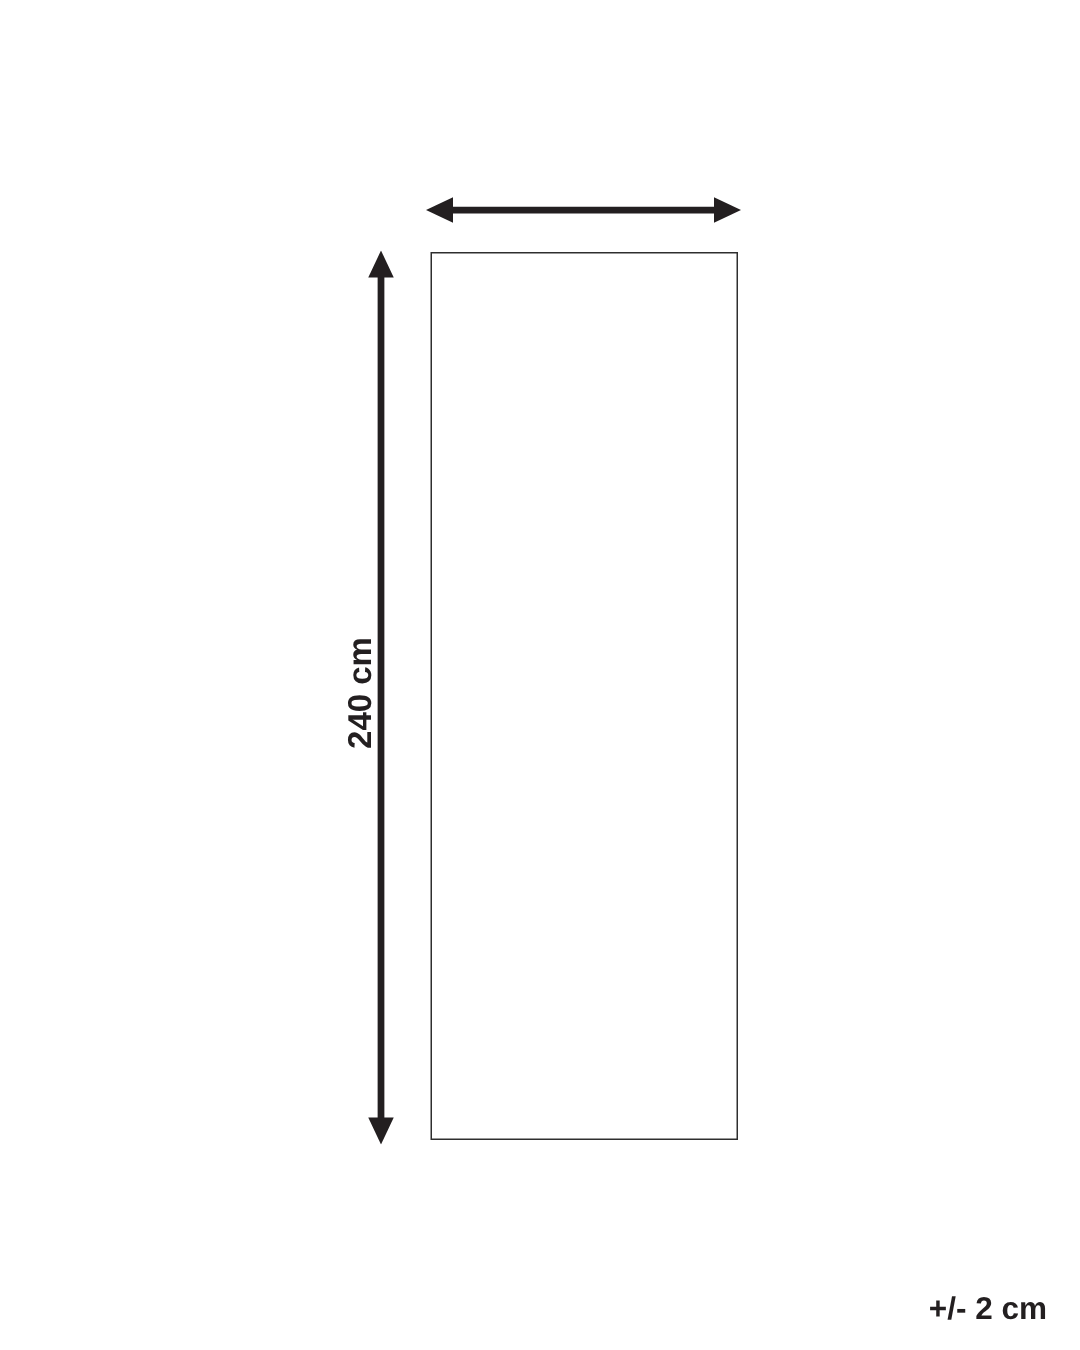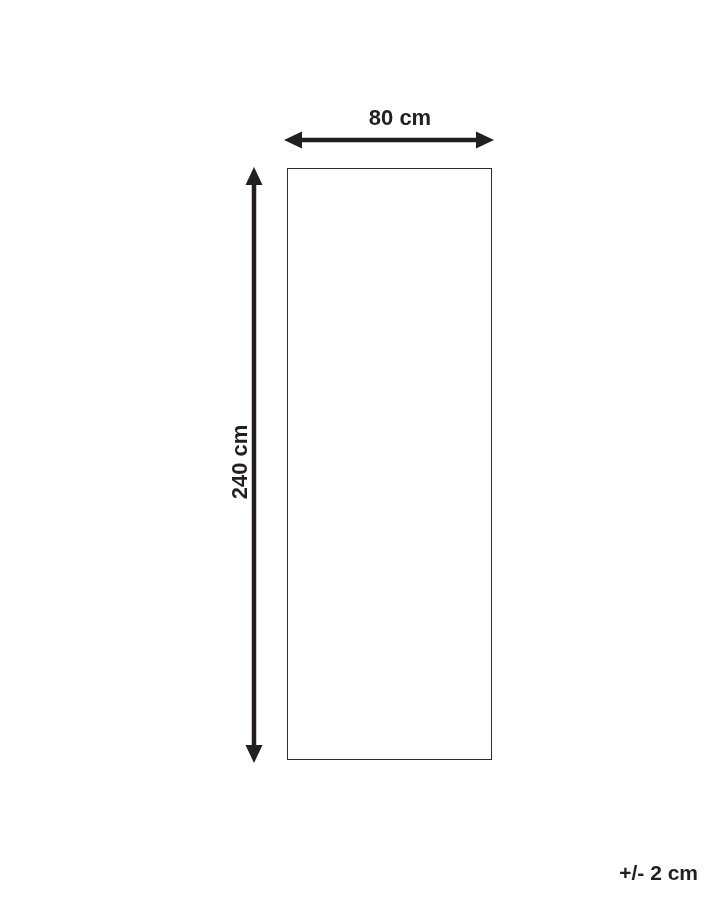--- a/index.html
+++ b/index.html
@@ -76,19 +76,18 @@
     <polygon points="0,9 18,0.5 18,17.5" fill="#231f20"></polygon>
     <polygon points="210,9 192,0.5 192,17.5" fill="#231f20"></polygon>
   </svg>
 
   <svg class="height-arrow" viewBox="0 0 18 596">
     <line x1="9" y1="14" x2="9" y2="582" stroke="#231f20" stroke-width="4.5"></line>
     <polygon points="9,0 0.5,18 17.5,18" fill="#231f20"></polygon>
     <polygon points="9,596 0.5,578 17.5,578" fill="#231f20"></polygon>
   </svg>
 
-  <div class="dim-label width-label">80 cm</div>
 
   <div class="dim-label height-label">240 cm</div>
 
   <div class="dim-label tolerance-label">+/- 2 cm</div>
 
 </div>
 
 </body></html>

